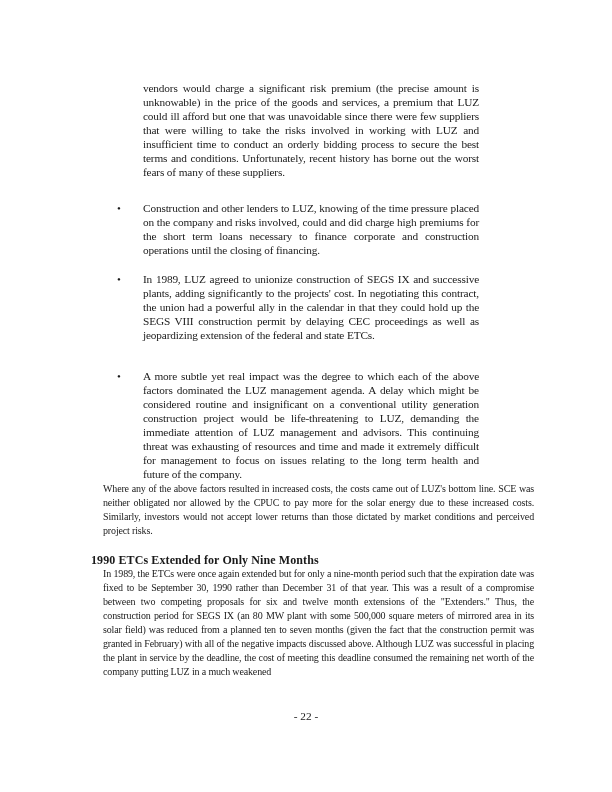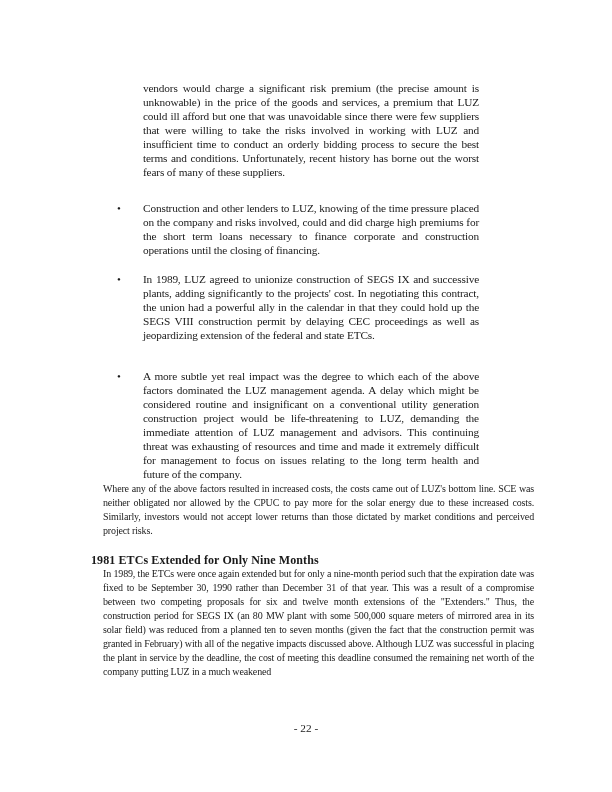--- a/index.html
+++ b/index.html
@@ -7,21 +7,21 @@
          font-family: "Liberation Serif", "DejaVu Serif", serif; color: #1a1a1a; }
   .page { position: absolute; left: 0; top: 0; width: 612px; height: 717px; }
   .indented { position: absolute; left: 143px; width: 336px; font-size: 11.3px; line-height: 14px;
               text-align: justify; letter-spacing: -0.15px; }
   .bullet-item { position: absolute; left: 117px; width: 362px; }
   .bullet-item .dot { position: absolute; left: 0; top: 0; font-size: 11px; line-height: 14px; }
   .bullet-item .text { margin-left: 26px; font-size: 11.3px; line-height: 14px; text-align: justify; letter-spacing: -0.15px; }
   .full { position: absolute; left: 103px; width: 431px; font-size: 10px; line-height: 14px;
           text-align: justify; letter-spacing: -0.15px; }
   .heading { position: absolute; left: 91px; font-weight: bold; font-size: 12px; line-height: 14px; letter-spacing: 0.1px; }
-  .page-num { position: absolute; left: 0; width: 612px; text-align: center; font-size: 11.3px; margin-top: 12px; }
+  .page-num { position: absolute; left: 0; width: 612px; text-align: center; font-size: 11.3px; }
 </style>
 </head>
 <body>
 
 <div class="page">
 
   <p class="indented" style="top:81px; margin:0;">vendors would charge a significant risk premium (the precise amount is unknowable) in the price of the goods and services, a premium that LUZ could ill afford but one that was unavoidable since there were few suppliers that were willing to take the risks involved in working with LUZ and insufficient time to conduct an orderly bidding process to secure the best terms and conditions.  Unfortunately, recent history has borne out the worst fears of many of these suppliers.</p>
 
   <div class="bullet-item" style="top:201px;">
     <span class="dot">•</span>
@@ -33,19 +33,19 @@
     <p class="text" style="margin-top:0; margin-bottom:0; margin-right:0;">In 1989, LUZ agreed to unionize construction of SEGS IX and successive plants, adding significantly to the projects' cost.   In negotiating this contract, the union had a powerful ally in the calendar in that they could hold up the SEGS VIII construction permit by delaying CEC proceedings as well as jeopardizing extension of the federal and state ETCs.</p>
   </div>
 
   <div class="bullet-item" style="top:369px;">
     <span class="dot">•</span>
     <p class="text" style="margin-top:0; margin-bottom:0; margin-right:0;">A more subtle yet real impact was the degree to which each of the above factors dominated the LUZ management agenda.  A delay which might be considered routine and insignificant on a conventional utility generation construction project would be life-threatening to LUZ, demanding the immediate attention of LUZ management and advisors. This continuing threat was exhausting of resources and time and made it extremely difficult for management to focus on issues relating to the long term health and future of the company.</p>
   </div>
 
   <p class="full" style="top:482px; margin:0;">Where any of the above factors resulted in increased costs, the costs came out of LUZ's bottom line.  SCE was neither obligated nor allowed by the CPUC to pay more for the solar energy due to these increased costs.  Similarly, investors would not accept lower returns than those dictated by market conditions and perceived project risks.</p>
 
-  <div class="heading" style="top:553px;">1981 ETCs Extended for Only Nine Months</div>
+  <div class="heading" style="top:553px;">1990 ETCs Extended for Only Nine Months</div>
 
   <p class="full" style="top:567px; margin:0;">In 1989, the ETCs were once again extended but for only a nine-month period such that the expiration date was fixed to be September 30, 1990 rather than December 31 of that year. This was a result of a compromise between two competing proposals for six and twelve month extensions of the "Extenders."  Thus, the construction period for SEGS IX (an 80 MW plant with some 500,000 square meters of mirrored area in its solar field) was reduced from a planned ten to seven months (given the fact that the construction permit was granted in February) with all of the negative impacts discussed above.  Although LUZ was successful in placing the plant in service by the deadline, the cost of meeting this deadline consumed the remaining net worth of the company putting LUZ in a much weakened</p>
 
   <div class="page-num" style="top:710px;">- 22 -</div>
 
 </div>
 
 </body></html>

